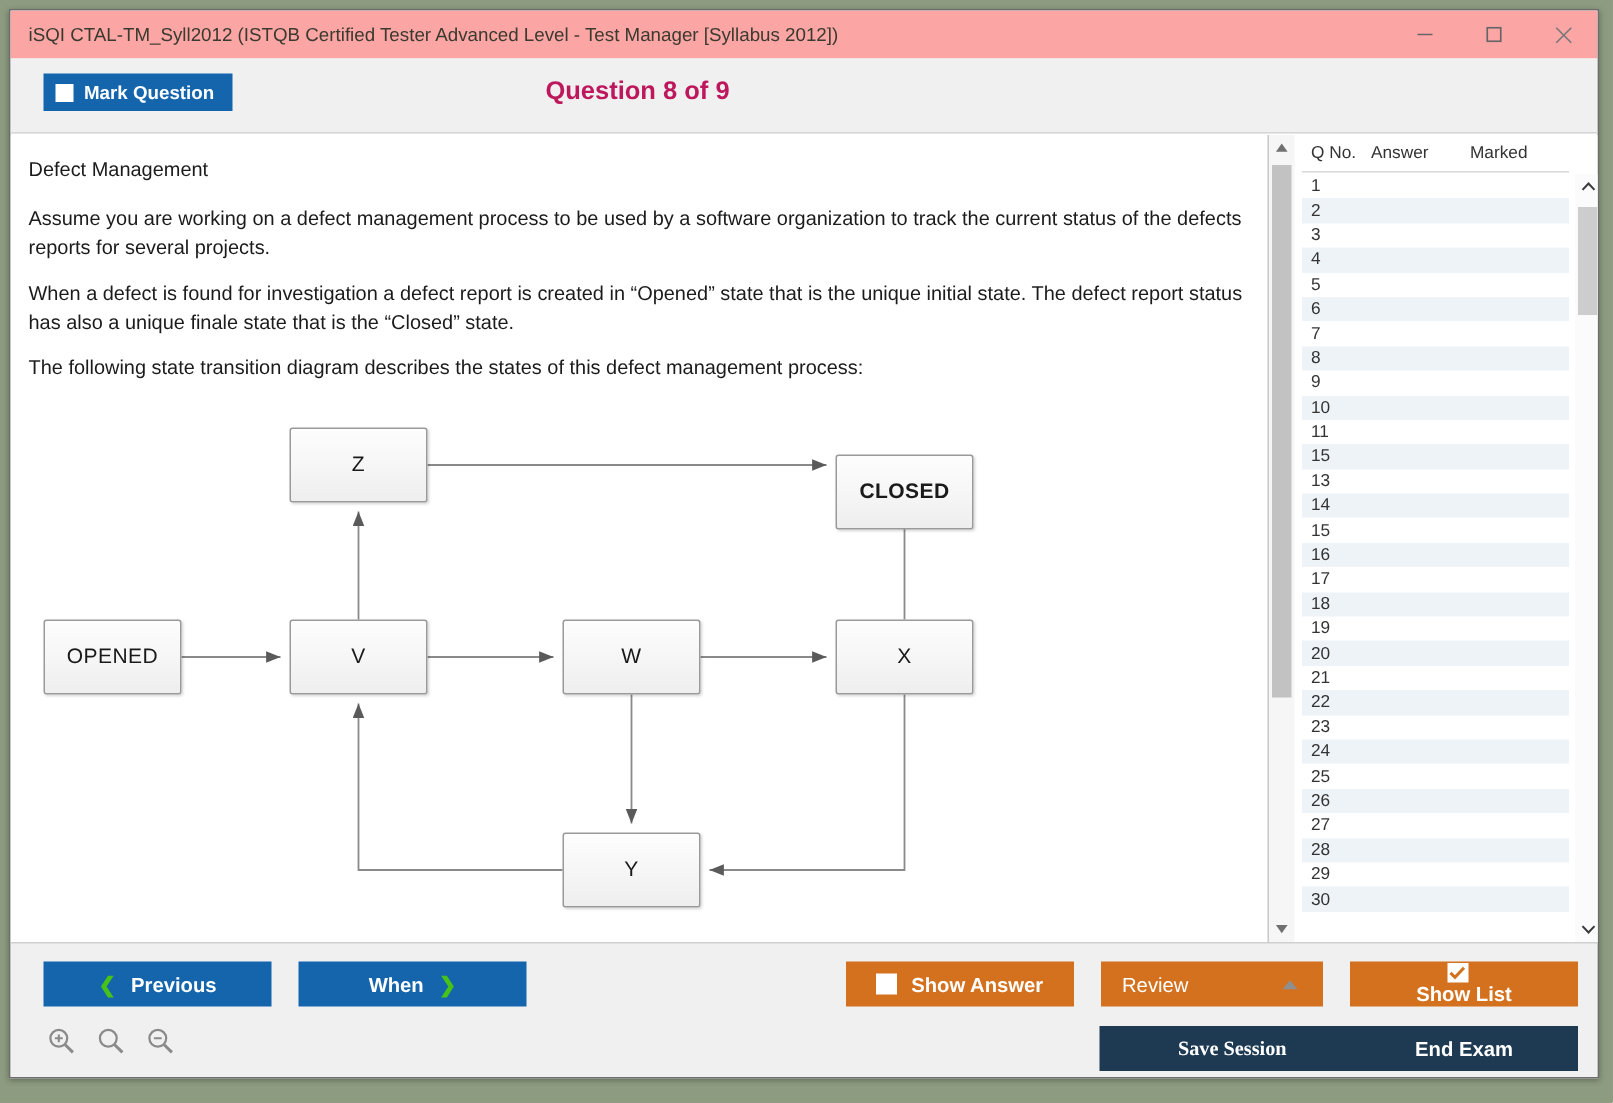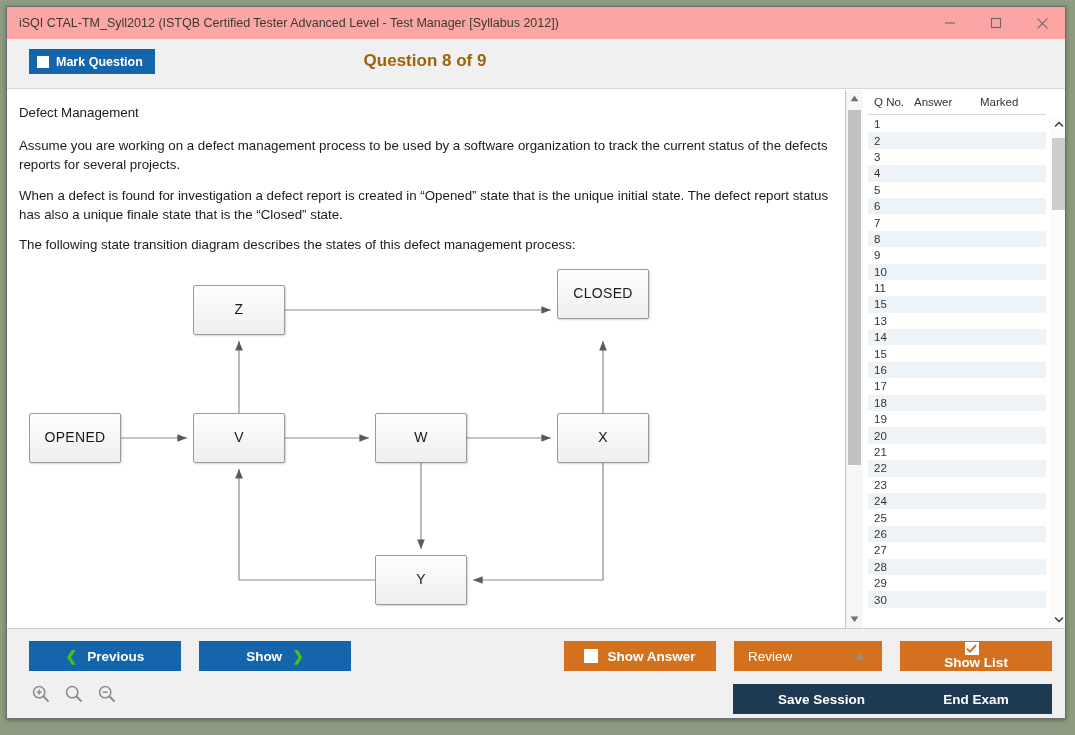--- a/index.html
+++ b/index.html
@@ -71,21 +71,21 @@
     width: 12px; height: 12px;
     background: #ffffff;
     margin-right: 7px;
     display: inline-block;
   }
   .qtitle {
     position: absolute;
     left: 0; right: 0; top: 12px;
     text-align: center;
     font-size: 17px; font-weight: bold;
-    color: #a16207;
+    color: #be185d;
     
     padding-right: 222px;
   }
 
   
   .qpane {
     position: absolute;
     left: 0; top: 83px;
     width: 838px; height: 538px;
     background: #fff;
@@ -268,21 +268,21 @@
               <path d="M354,313 L218,313 L218,202"></path>
             </g>
           </svg>
 
           <div class="node" style="left:8px;  top:146px; width:92px; height:50px;">
               <span>OPENED</span>
             </div>
           <div class="node" style="left:172px;top:18px;  width:92px; height:50px;">
               <span>Z</span>
             </div>
-          <div class="node" style="left:536px;top:2px;  width:92px; height:50px;">
+          <div class="node" style="left:536px;top:36px;  width:92px; height:50px;font-weight:bold;">
               <span>CLOSED</span>
             </div>
           <div class="node" style="left:172px;top:146px; width:92px; height:50px;">
               <span>V</span>
             </div>
           <div class="node" style="left:354px;top:146px; width:92px; height:50px;">
               <span>W</span>
             </div>
           <div class="node" style="left:536px;top:146px; width:92px; height:50px;">
               <span>X</span>
@@ -485,21 +485,21 @@
     </div>
 
     <div class="bottombar">
 
       <button class="btn btn-blue" style="left:22px; top:12px; width:152px; height:30px;">
         <span class="chev" style="margin-right:10px;">❮</span>
         <span>Previous</span>
       </button>
 
       <button class="btn btn-blue" style="left:192px; top:12px; width:152px; height:30px;">
-        <span>Show</span>
+        <span>When</span>
         <span class="chev" style="margin-left:10px;">❯</span>
       </button>
 
       <button class="btn btn-orange" style="left:557px; top:12px; width:152px; height:30px;">
         <span class="cbox"></span>
         <span>Show Answer</span>
       </button>
 
       <button class="btn btn-orange" style="left:727px; top:12px; width:148px; height:30px; justify-content:flex-start; padding-left:14px; font-weight:normal;">
         <span>Review</span>
@@ -536,21 +536,21 @@
         </div>
         <div class="zicon">
           <svg width="20" height="20" viewBox="0 0 20 20">
             <circle cx="8.2" cy="8.2" r="5.6" fill="none" stroke="#8a8a8a" stroke-width="1.5"></circle>
             <line x1="12.3" y1="12.3" x2="17.6" y2="17.6" stroke="#8a8a8a" stroke-width="2"></line>
             <line x1="5.6" y1="8.2" x2="10.8" y2="8.2" stroke="#8a8a8a" stroke-width="1.4"></line>
           </svg>
         </div>
       </div>
 
-      <button class="btn btn-navy" style="left:726px; top:55px; width:177px; height:30px;">
+      <button class="btn btn-navy" style="left:726px; top:55px; width:177px; height:30px;font-family:Liberation Serif, serif;">
         <span>Save Session</span>
       </button>
 
       <button class="btn btn-navy" style="left:893px; top:55px; width:152px; height:30px;">
         <span>End Exam</span>
       </button>
     </div>
 
   </div>
 </div>

